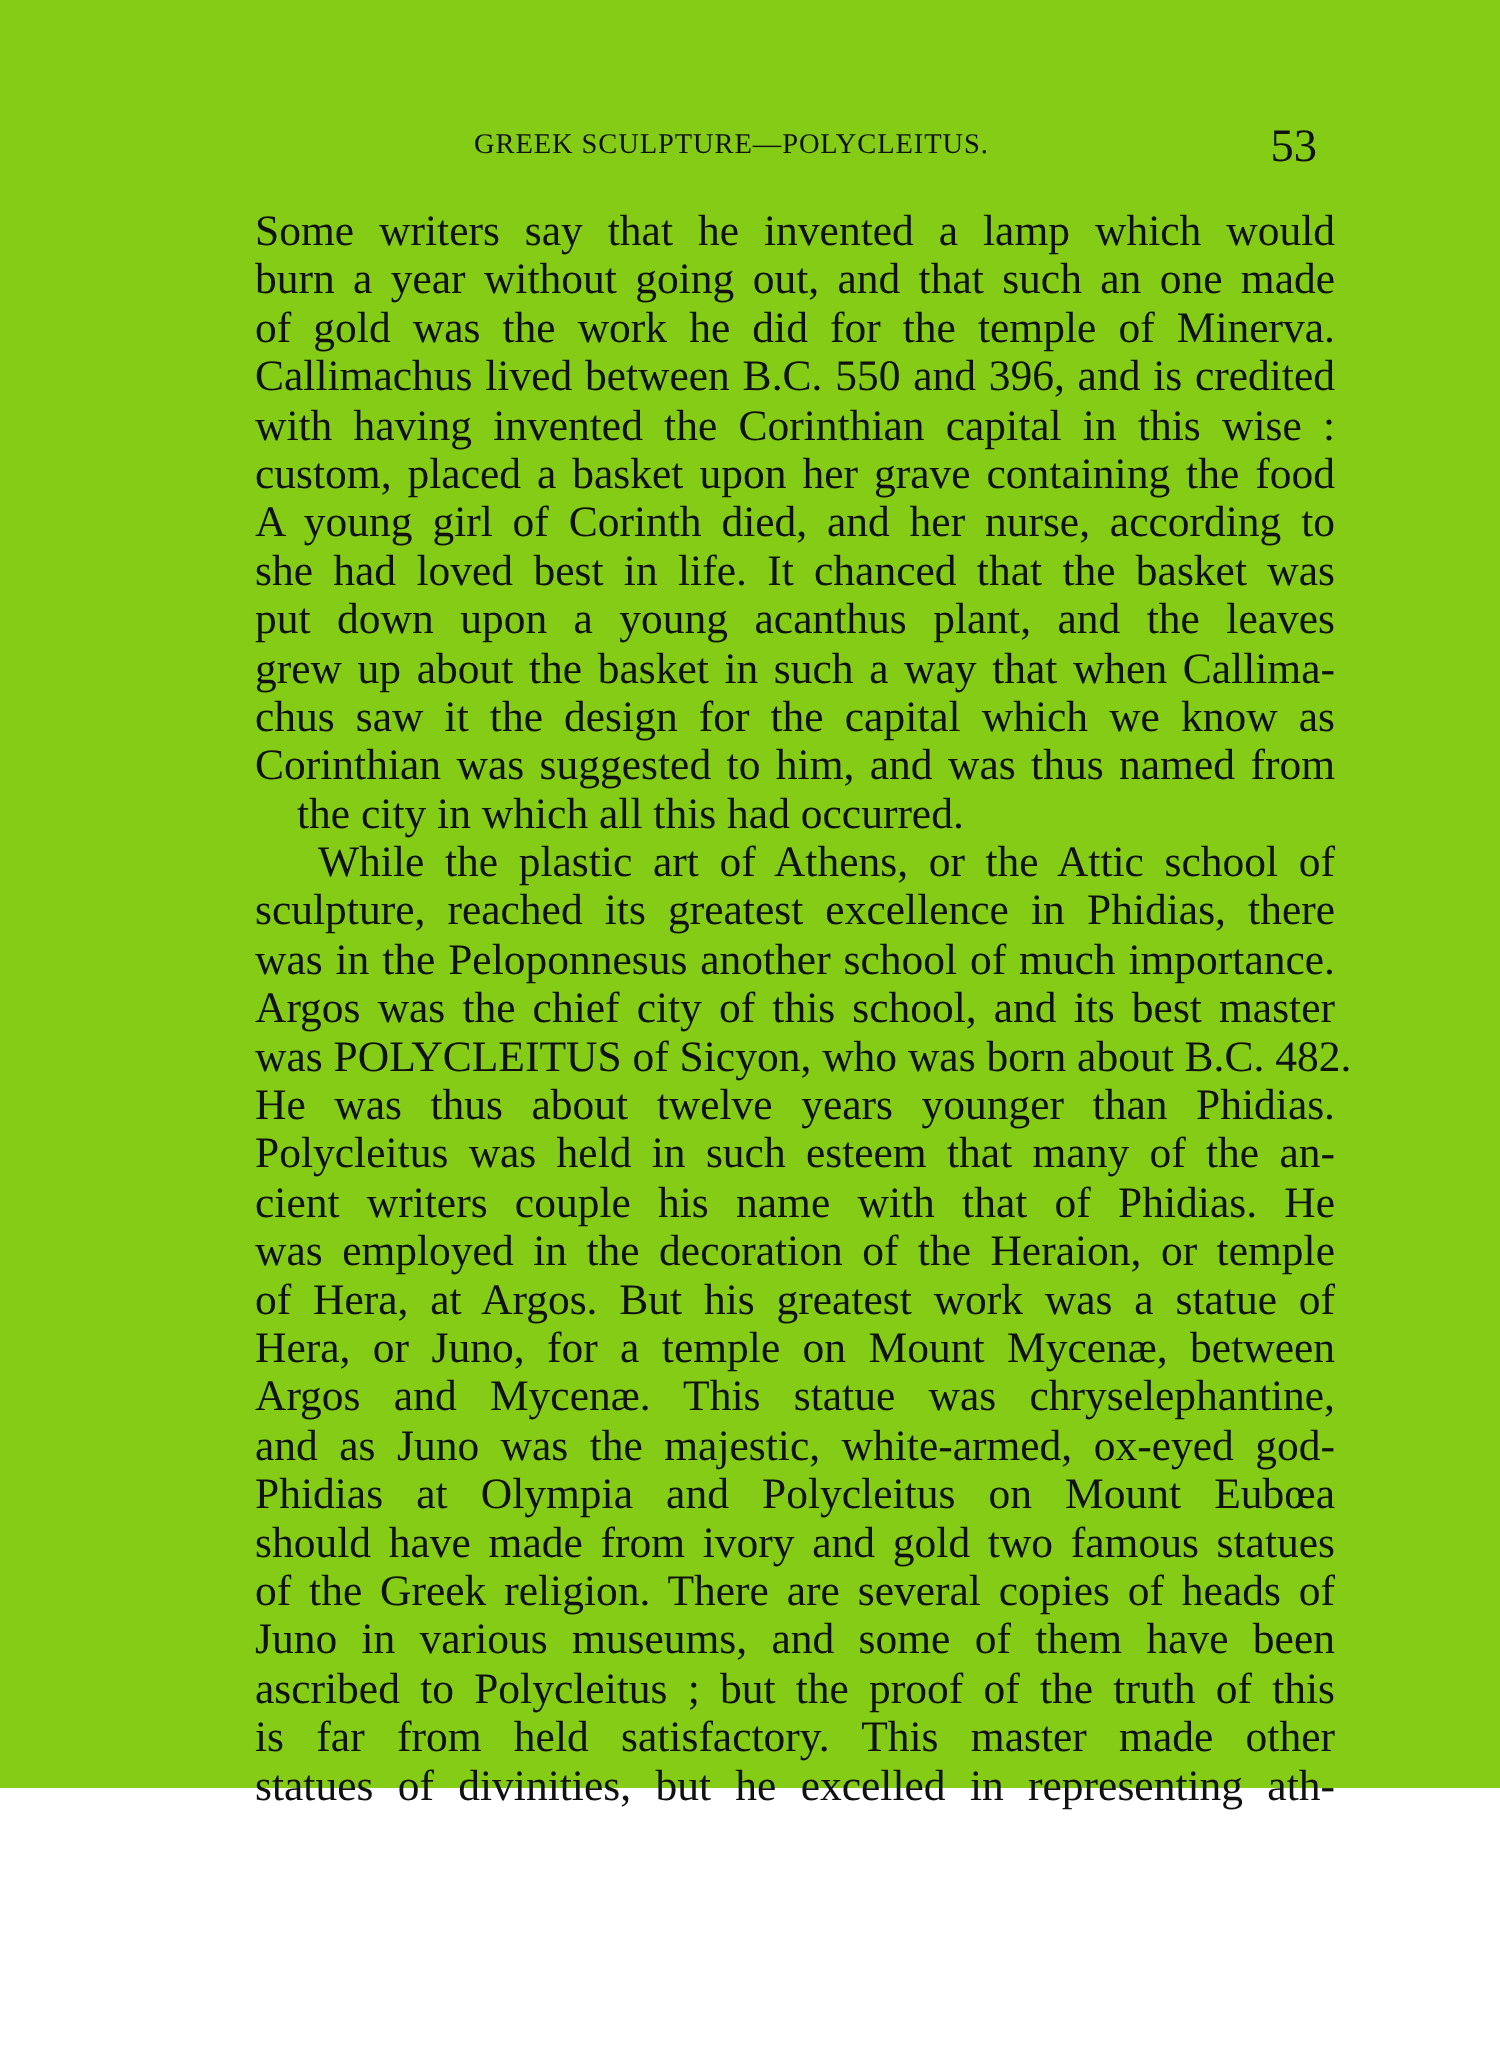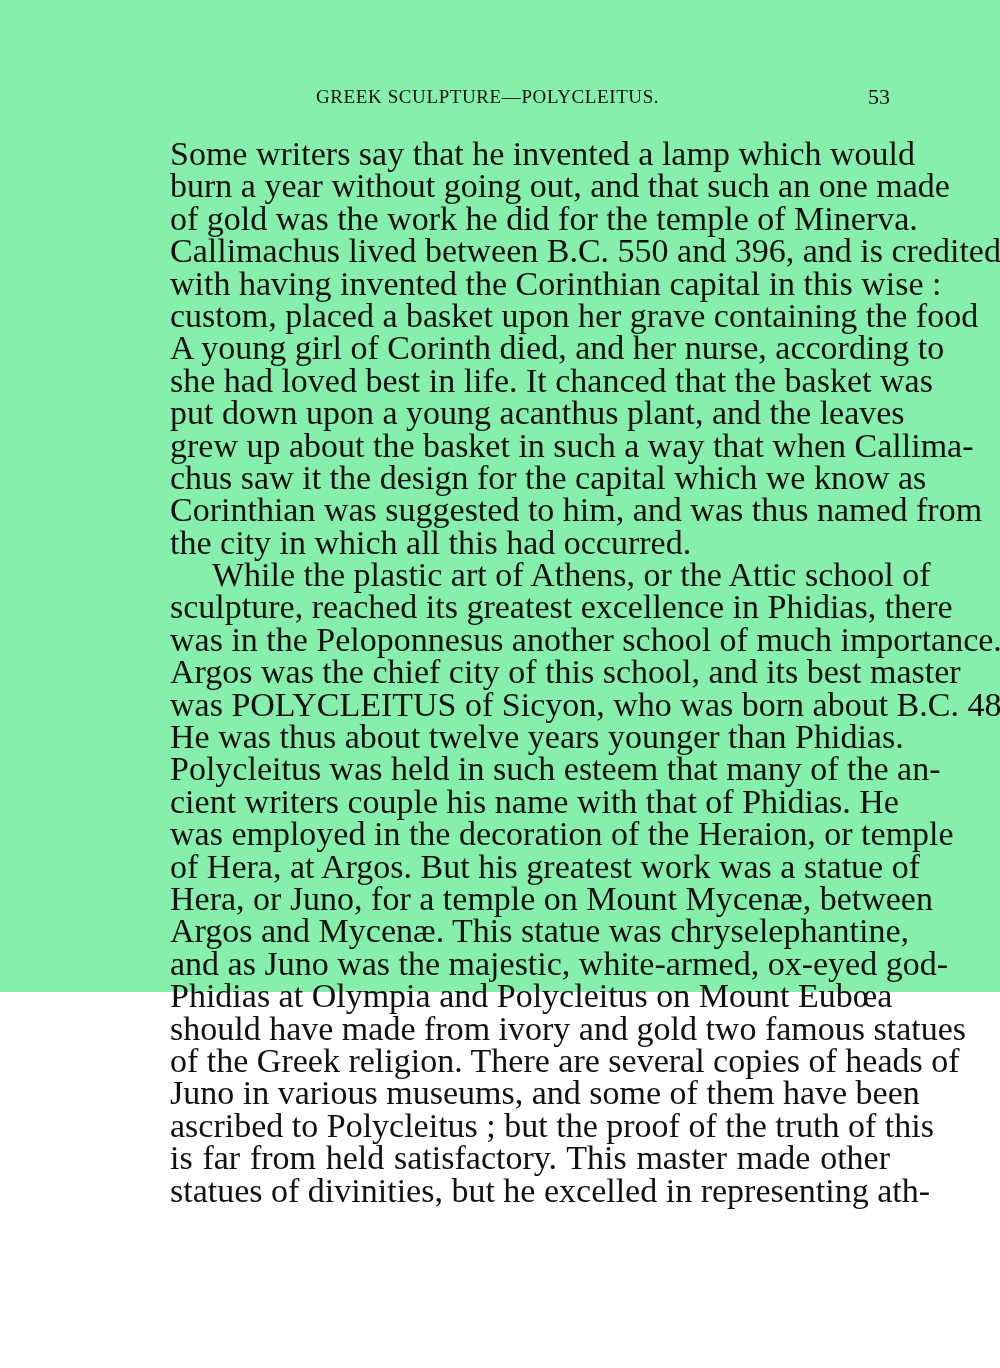--- a/index.html
+++ b/index.html
@@ -11,65 +11,66 @@
       width: 1000px;
       height: 1368px;
       position: relative;
       overflow: hidden;
       font-family: "Liberation Serif", "DejaVu Serif", serif;
       color: #111111;
     }
     .page {
       position: absolute;
       left: 0; top: 0;
-      width: 1000px; height: 992px;
-      background: #86efac;
+      width: 1000px; height: 1192px;
+      background: #84cc16;
     }
     .running-head {
       position: absolute;
       top: 82px;
       left: 170px;
       width: 720px;
       height: 30px;
     }
     .running-title {
       position: absolute;
       left: 146px;
       top: 0;
       font-size: 19px;
       letter-spacing: 0.6px;
       text-transform: uppercase;
       line-height: 30px;
       white-space: nowrap;
     }
     .page-number {
       position: absolute;
-      right: 0;
+      right: 12px;
       top: -1px;
-      font-size: 22px;
+      font-size: 31px;
       line-height: 32px;
     }
     .body-text {
       position: absolute;
       left: 170px;
       top: 138px;
       width: 720px;
-      font-size: 34px;
+      font-size: 29px;
       line-height: 32.4px;
     }
     .line {
       display: block;
       text-align: justify;
       text-align-last: justify;
       white-space: nowrap;
       height: 32.4px;
       overflow: visible;
     }
     .line.last {
       text-align-last: left;
+      margin-left: 28px;
     }
     .line.indent {
       padding-left: 42px;
     }
   </style>
 </head>
 <body>
 
 <div class="page">
   <div class="running-head">

